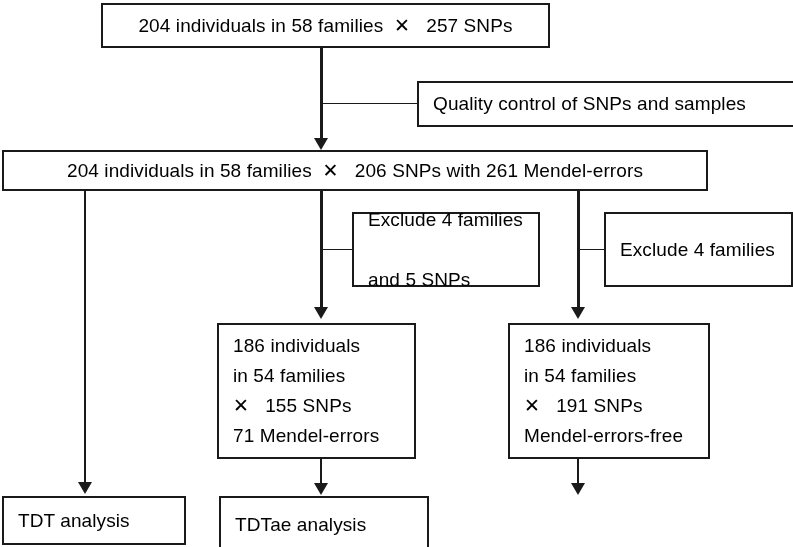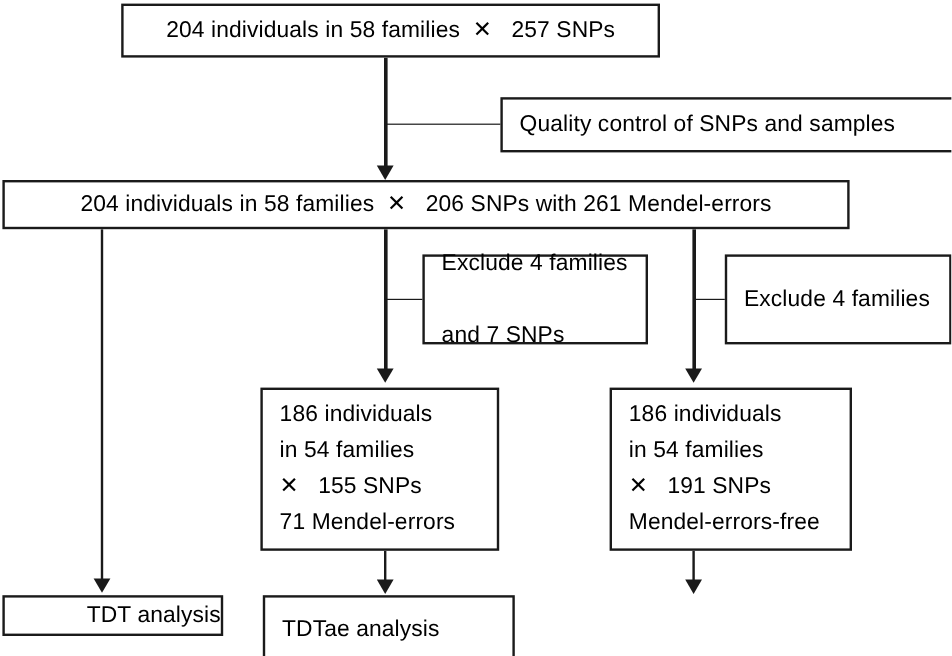--- a/index.html
+++ b/index.html
@@ -41,21 +41,21 @@
   .node.multi .line { margin: 20px 0; }
 
   
   #node-cohort-initial { left: 101px;  top: 3px;   width: 449px; height: 45px; }
   #node-qc             { left: 417px;  top: 81px;  width: 456px; height: 46px; }
   #node-cohort-qc      { left: 2px;    top: 150px; width: 706px; height: 41px; }
   #node-exclude-tdtae  { left: 352px;  top: 212px; width: 188px; height: 75px; }
   #node-exclude-link   { left: 604px;  top: 212px; width: 189px; height: 75px; }
   #node-set-tdtae      { left: 217px;  top: 323px; width: 199px; height: 136px; }
   #node-set-link       { left: 508px;  top: 323px; width: 202px; height: 136px; }
-  #node-tdt            { left: 2px;    top: 496px; width: 184px; height: 34px; align-items: flex-end; }
+  #node-tdt            { left: 2px;    top: 496px; width: 184px; height: 49px; }
   #node-tdtae          { left: 219px;  top: 496px; width: 210px; height: 58px; }
   #node-linkage        { left: 506px;  top: 496px; width: 205px; height: 49px; }
 
   #node-set-tdtae .line, #node-set-link .line { margin: 5px 4px 5px 0; }
 
   
   .conn {
     position: absolute;
     background: #1a1a1a;
     z-index: 1;
@@ -137,21 +137,21 @@
   <div class="node left-pad" id="node-qc">
     <span class="line">Quality control of SNPs and samples</span>
   </div>
 
   <div class="node center" id="node-cohort-qc">
     <span class="line">204 individuals in 58 families  ✕   206 SNPs with 261 Mendel-errors</span>
   </div>
 
   <div class="node left-pad multi" id="node-exclude-tdtae">
     <span class="line">Exclude 4 families</span>
-    <span class="line">and 7 SNPs</span>
+    <span class="line">and 5 SNPs</span>
   </div>
 
   <div class="node left-pad multi" id="node-exclude-link">
     <span class="line">Exclude 4 families</span>
   </div>
 
   <div class="node left-pad multi" id="node-set-tdtae">
     <span class="line">186 individuals</span>
     <span class="line">in 54 families</span>
     <span class="line">✕   155 SNPs</span>

